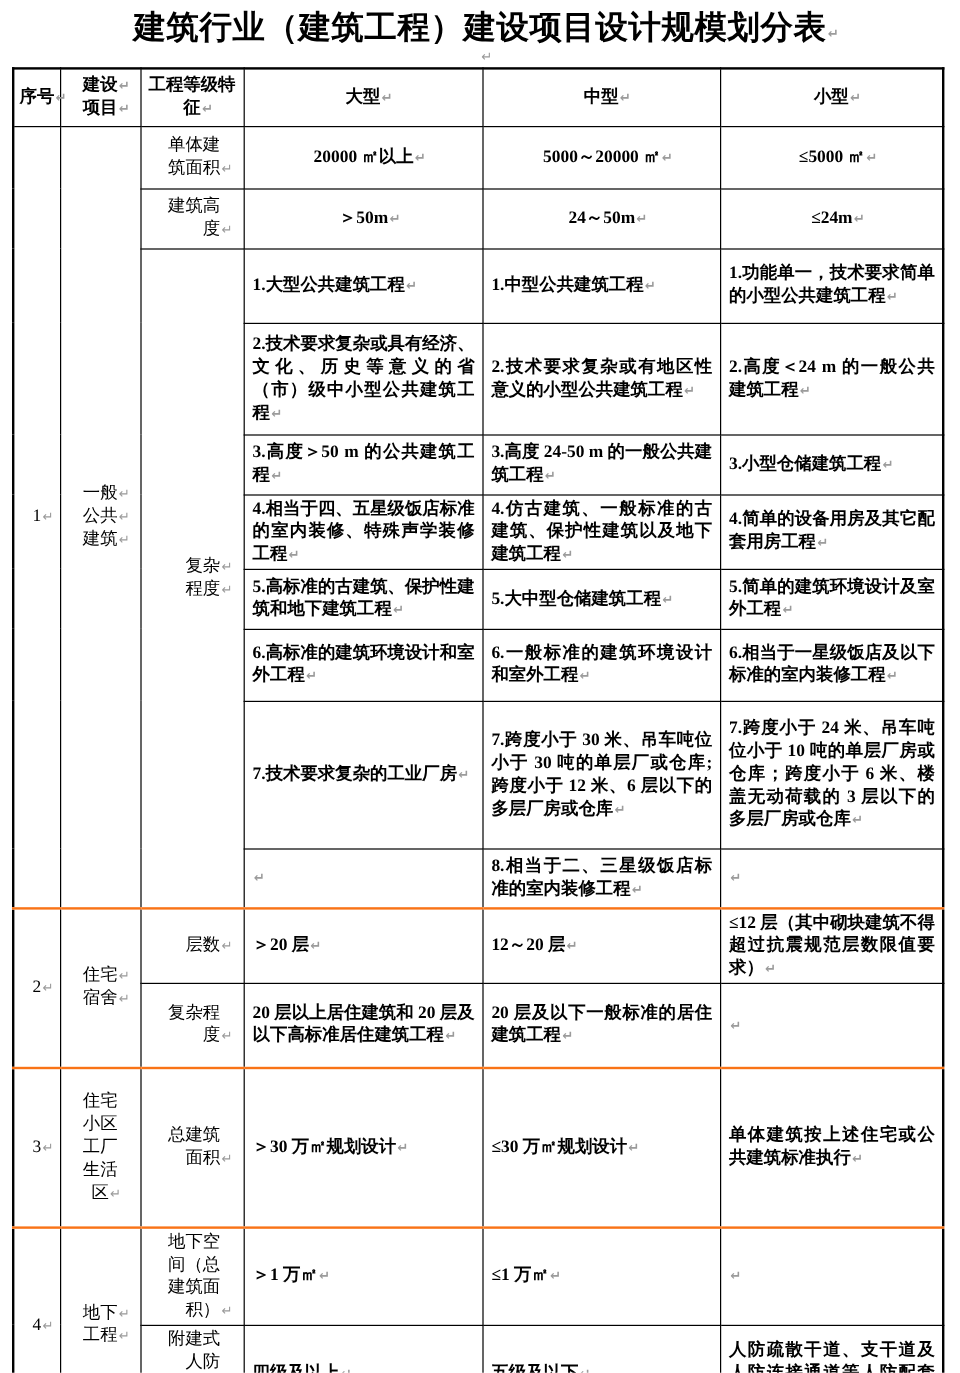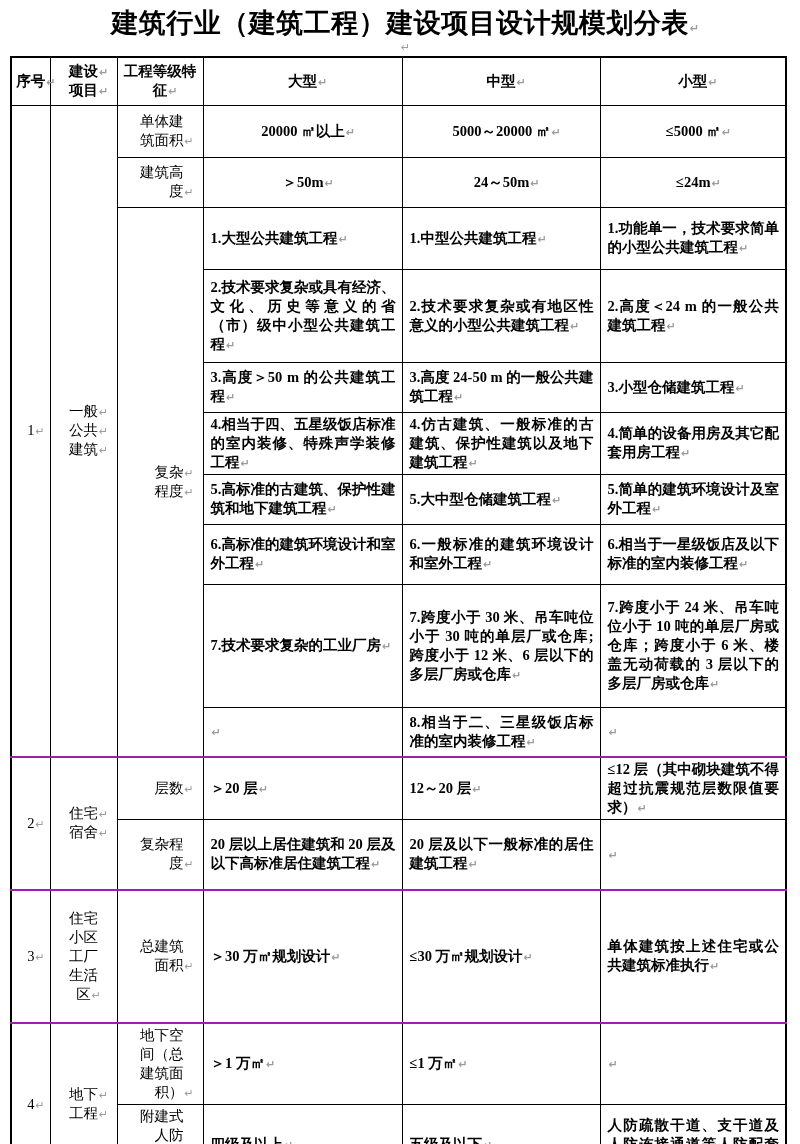--- a/index.html
+++ b/index.html
@@ -26,21 +26,21 @@
     font-size:14.5px;line-height:19px;
     padding:2px 6px;
     word-break:break-all;
   }
   .scale-table th{font-weight:bold;text-align:center;padding:2px 3px;}
   td.c-idx{text-align:center;padding:2px;}
   td.c-proj{text-align:center;padding:18px 13px;}
   td.c-feat{text-align:right;padding:2px 19px;}
   td.val{text-align:justify;padding:2px 6px 2px 7px;font-weight:bold;}
   td.val.ctr{text-align:center;}
-  tr.gsep td{border-top:2px solid #a21caf;border-radius:26px;}
+  tr.gsep td{border-top:2px solid #f97316;border-radius:26px;}
   .pmark{
     display:inline-block;width:0;overflow:visible;
     color:#9b9b9b;font-size:11px;line-height:11px;
     font-family:"DejaVu Sans",sans-serif;
     transform:translateX(1px);
   }
 </style>
 </head>
 <body>
 

